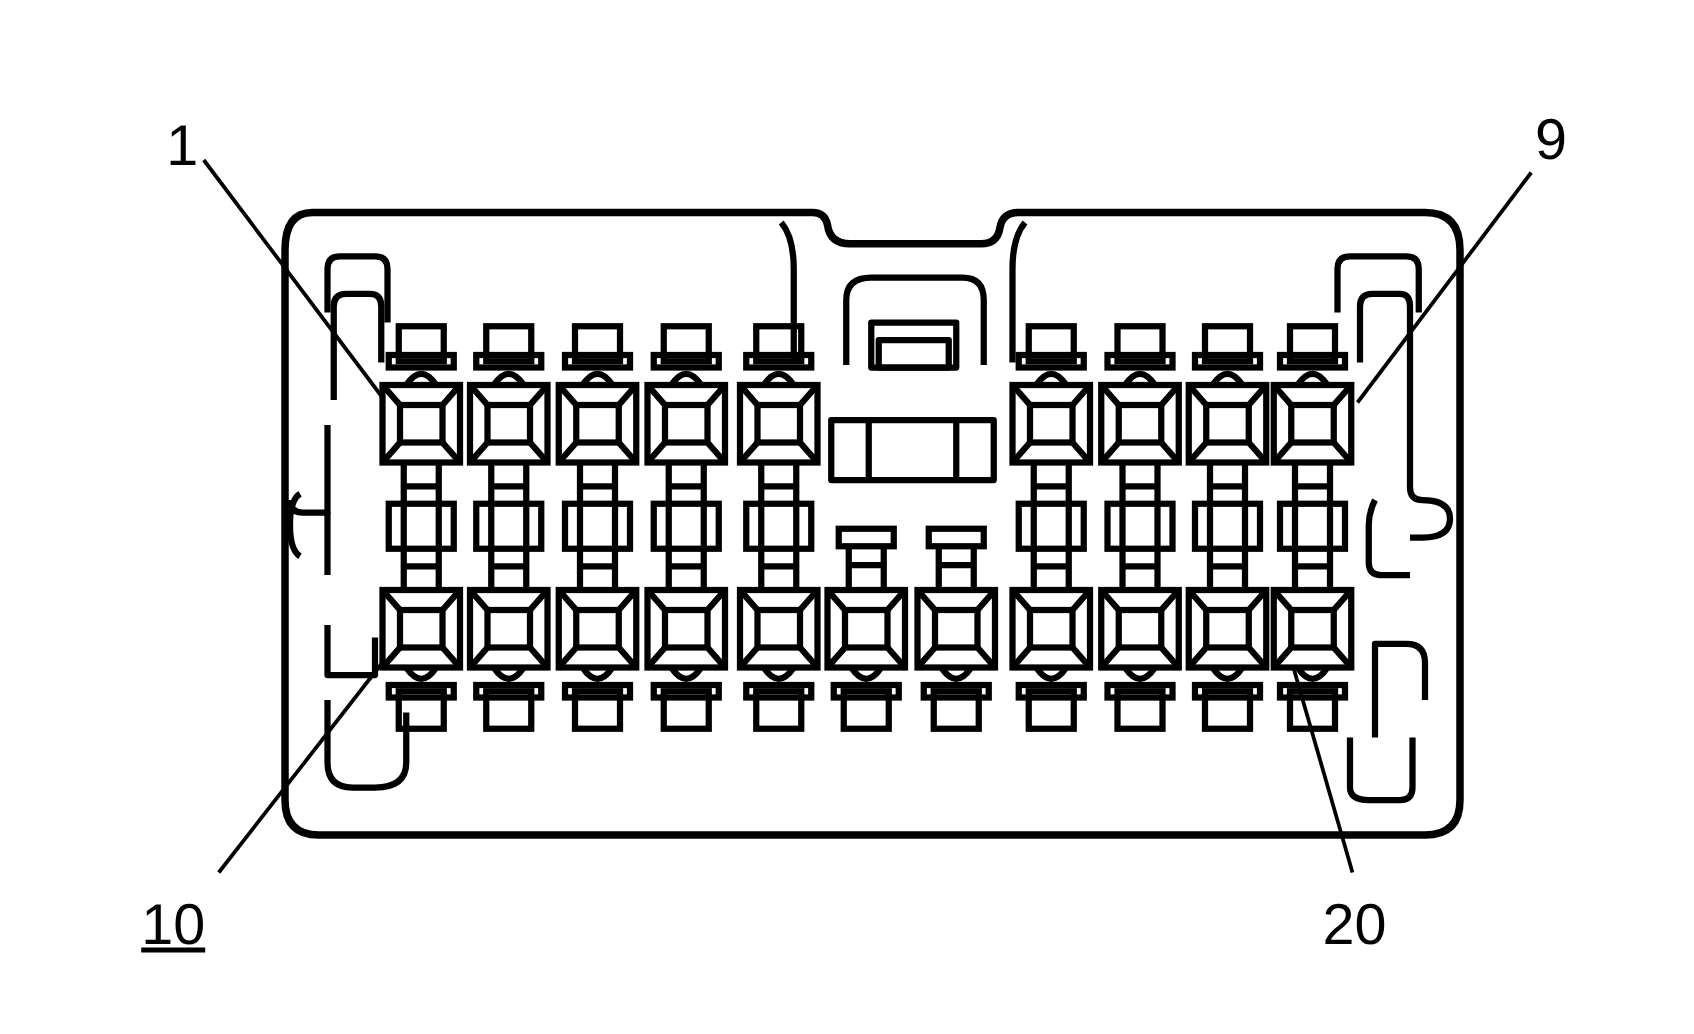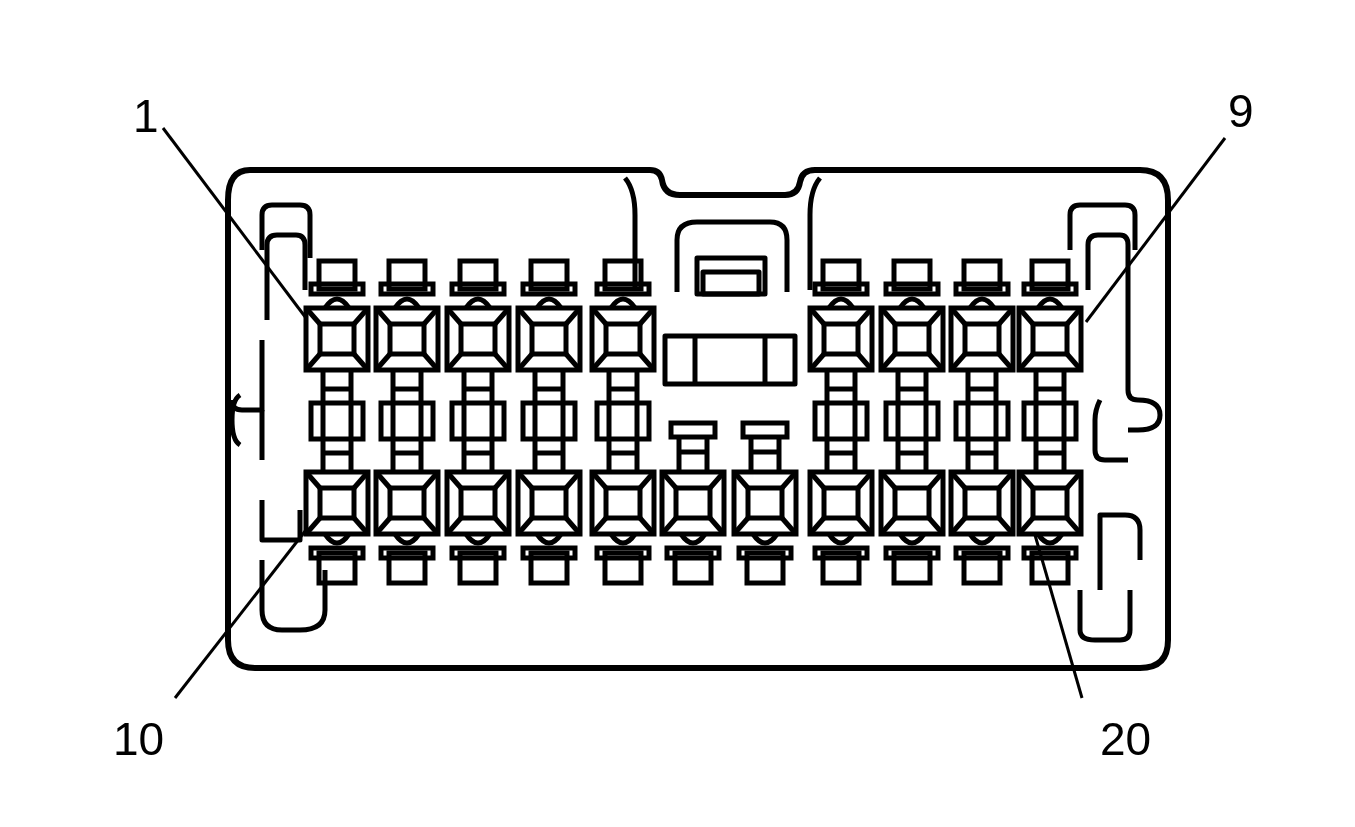--- a/index.html
+++ b/index.html
@@ -344,14 +344,14 @@
   <g stroke="#000" stroke-width="3">
     <line x1="163" y1="128" x2="306" y2="318"></line>
     <line x1="1225" y1="138" x2="1086" y2="322"></line>
     <line x1="175" y1="698" x2="306" y2="530"></line>
     <line x1="1082" y1="698" x2="1035" y2="535"></line>
   </g>
 </svg>
 
 <div class="callout" style="left:133px; top:93px;">1</div>
 <div class="callout" style="left:1228px; top:88px;">9</div>
-<div class="callout" style="left:113px; top:716px;">10</div>
-<div class="callout" style="left:1100px; top:716px;">20</div>
+<div class="callout" style="left:113px; top:716px;text-decoration:underline;">10</div>
+<div class="callout" style="left:1058px; top:716px;">20</div>
 
 </body></html>

